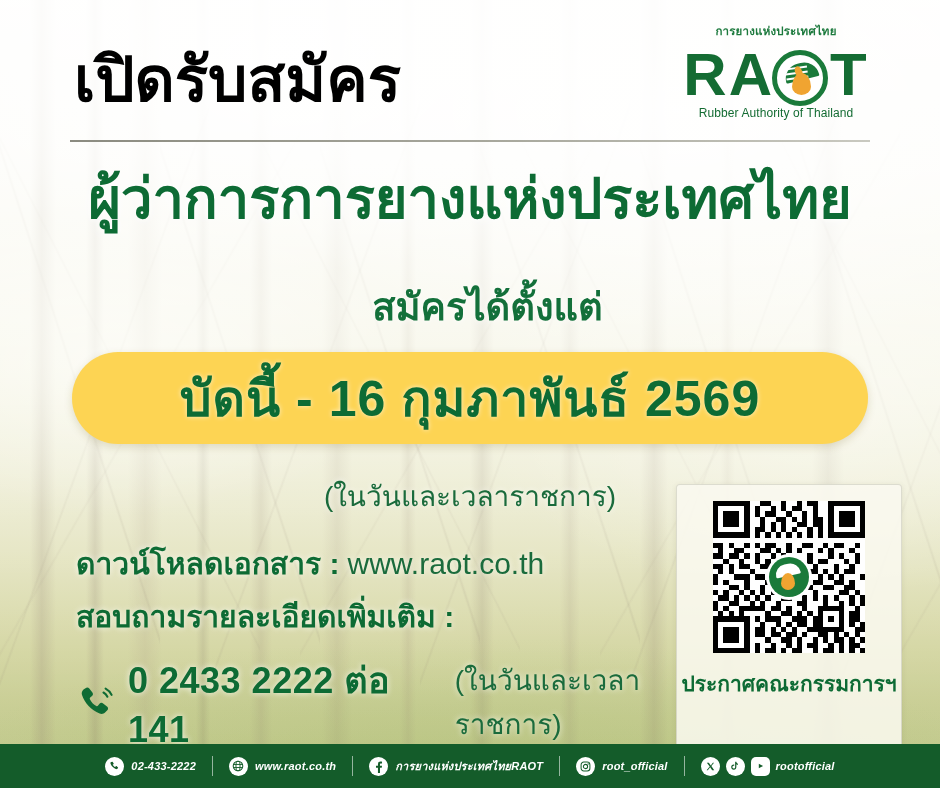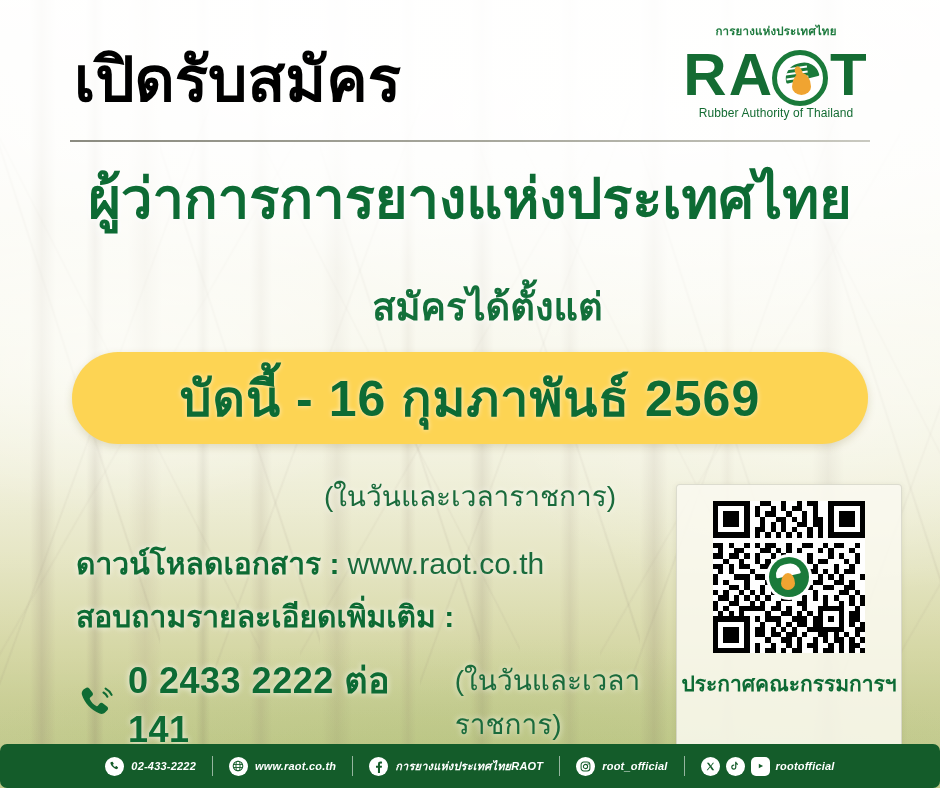--- a/index.html
+++ b/index.html
@@ -251,21 +251,20 @@
     margin-top:14px;
     font-size:21px; font-weight:bold; color:#0d6b34;
   }
 
   
   .footer {
     position:absolute; left:0; bottom:0; width:940px; height:44px;
     background:#145c2a;
     display:flex; align-items:center; justify-content:center;
     gap:10px;
-    border-radius:7px;
   }
   .f-item { display:flex; align-items:center; gap:7px; }
   .f-ico {
     width:19px; height:19px; flex:0 0 19px;
     border-radius:50%; background:#ffffff;
     display:flex; align-items:center; justify-content:center;
     color:#145c2a;
   }
   .f-ico.yt { width:26px; border-radius:5px; }
   .f-txt {

